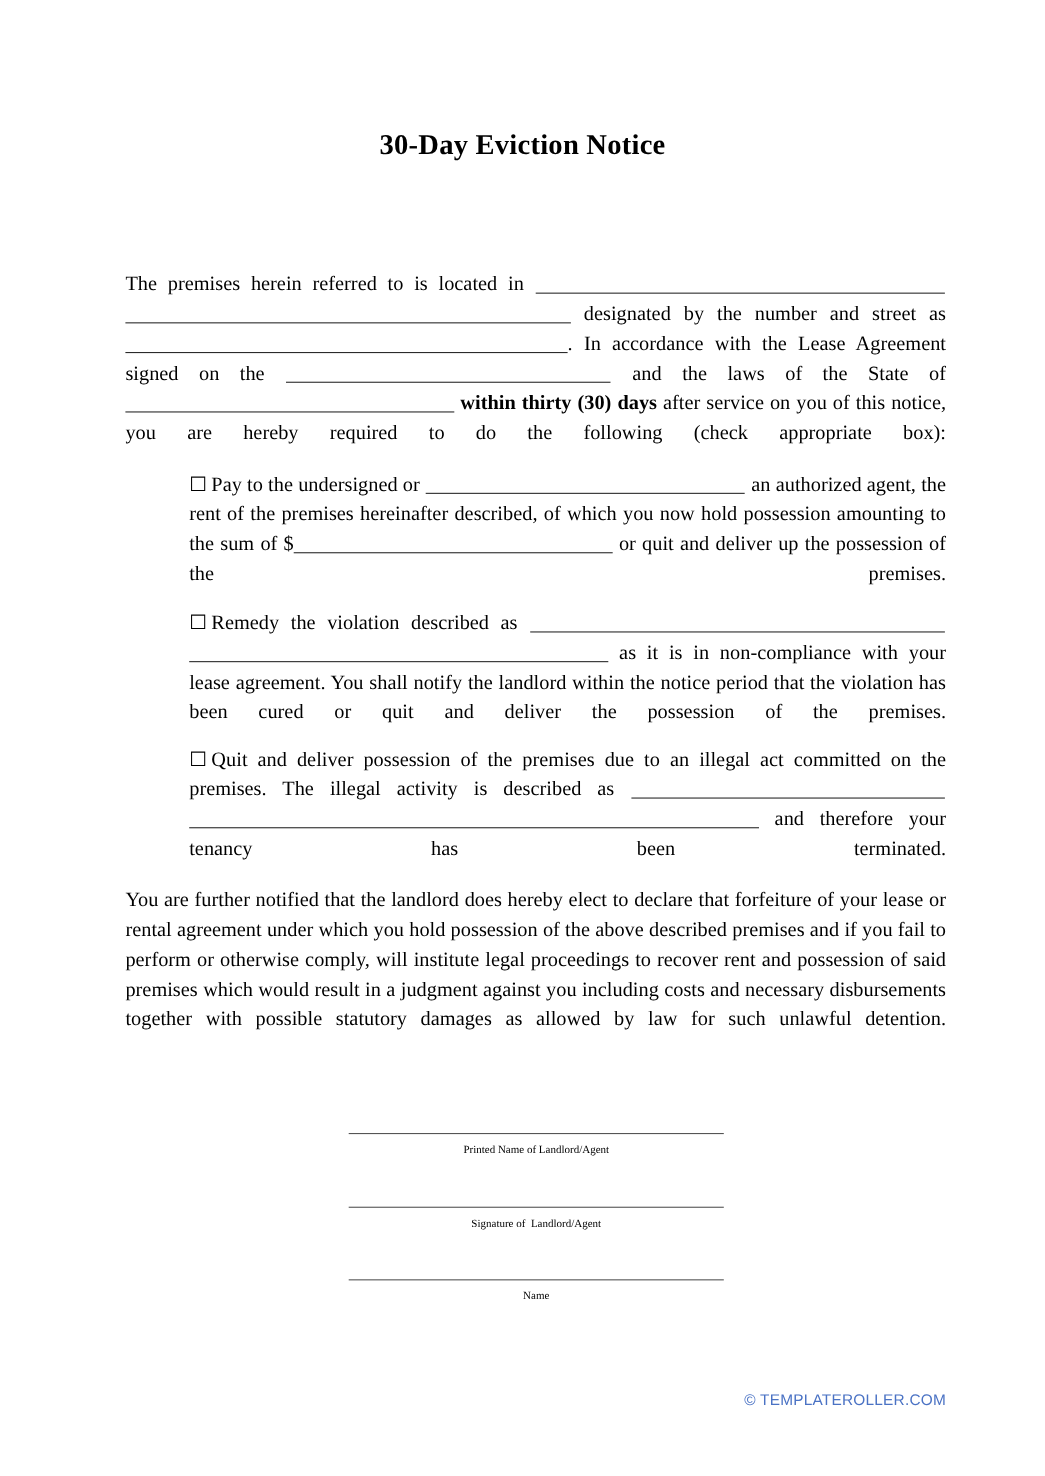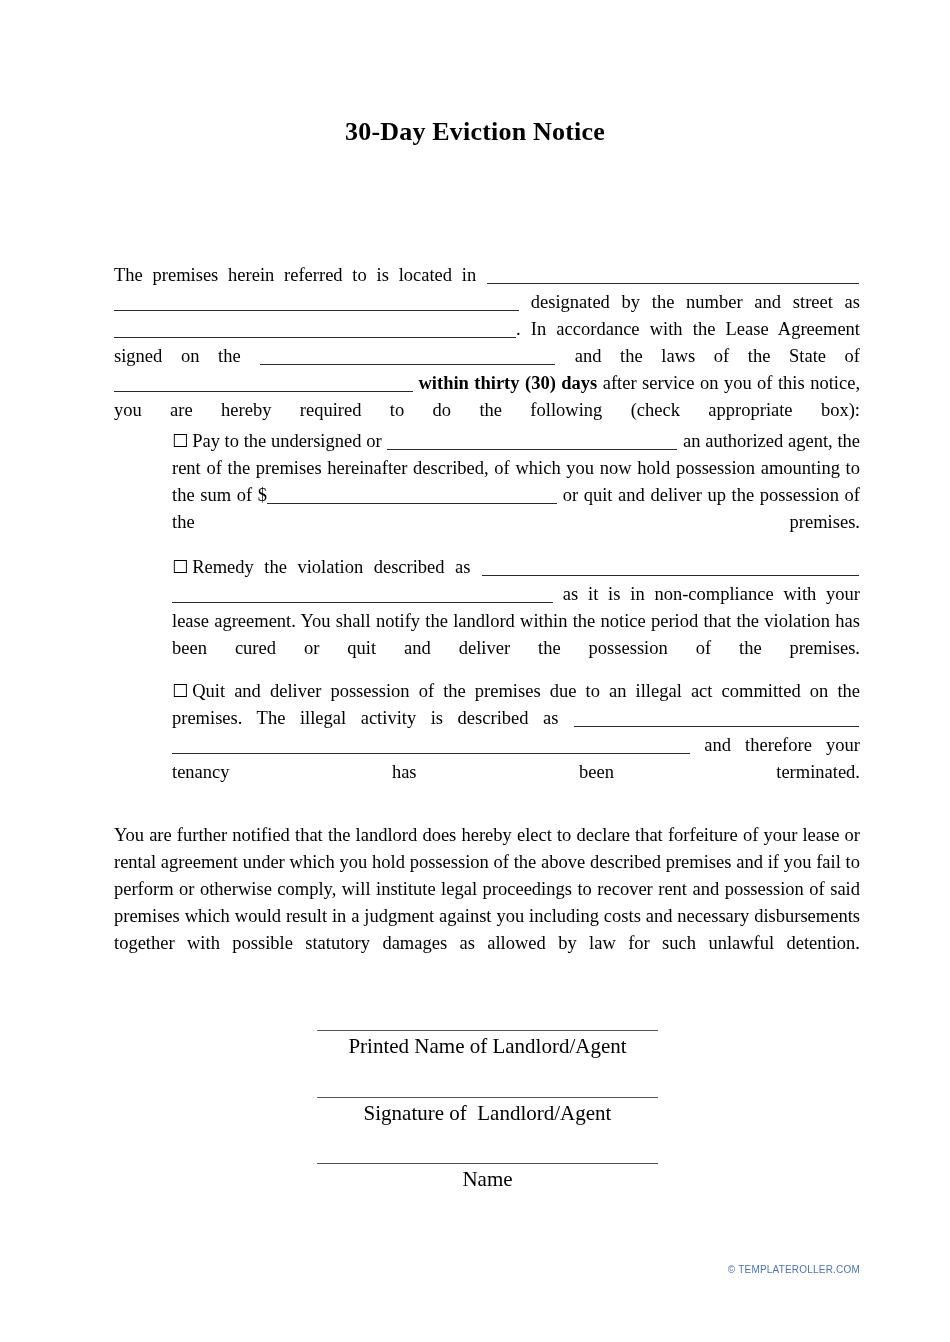--- a/index.html
+++ b/index.html
@@ -38,21 +38,20 @@
 
   
   .body-block {
     position: absolute;
     left: 114px;
     width: 746px;
     font-size: 18.5px;
     line-height: 27px;
     text-align: justify;
     text-justify: inter-word;
-    margin-top: 16px;
   }
   .body-block.last-left > :last-child { }
 
   
   .body-block p {
     margin: 0;
     text-align: justify;
   }
   .body-block p:after {
     content: "";
@@ -132,33 +131,33 @@
     left: 317px;
     width: 341px;
     text-align: center;
   }
   .sig-rule {
     width: 341px;
     height: 0;
     border-bottom: 1.7px solid #555555;
   }
   .sig-caption {
-    font-size: 21px;
+    font-size: 10px;
     line-height: 22px;
     padding-top: 4px;
     white-space: pre;
   }
 
   
   .footer {
     position: absolute;
     right: 90px;
     top: 1264px;
     font-family: "Liberation Sans", "DejaVu Sans", sans-serif;
-    font-size: 10px;
+    font-size: 14px;
     letter-spacing: 0.2px;
     color: #4a72c4;
     white-space: nowrap;
   }
 </style>
 </head>
 <body>
 
 <div class="page">
 

